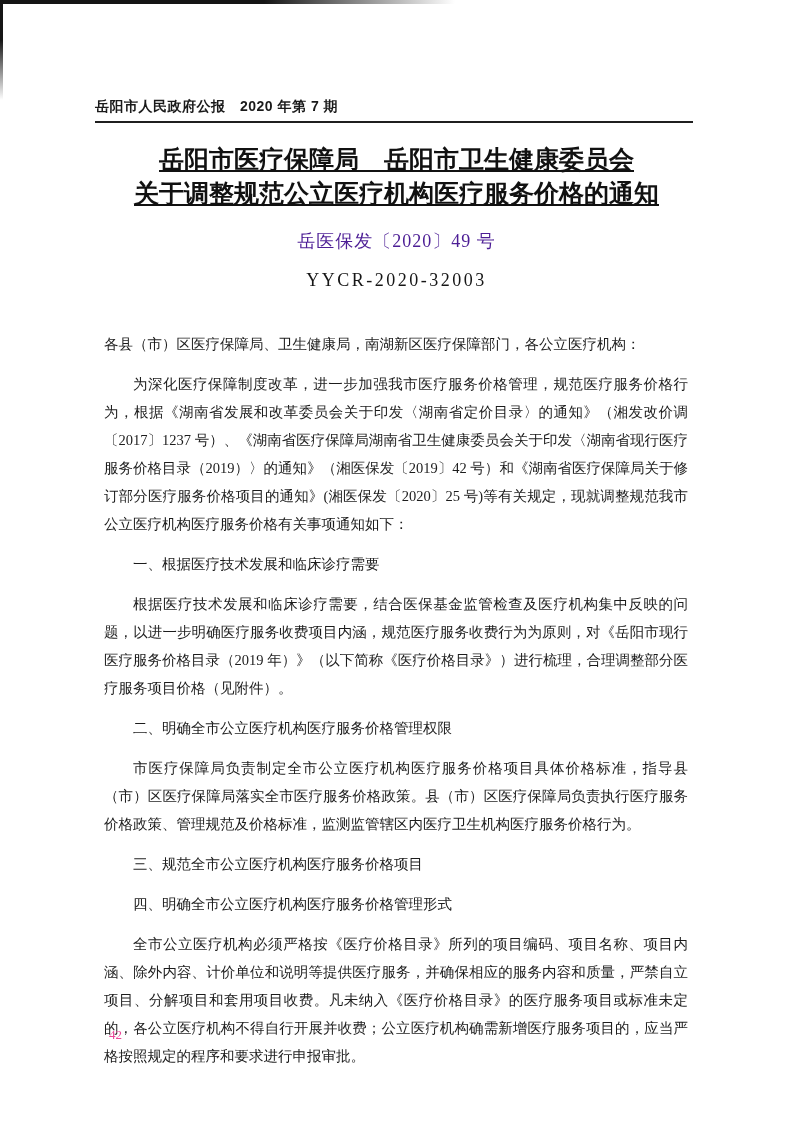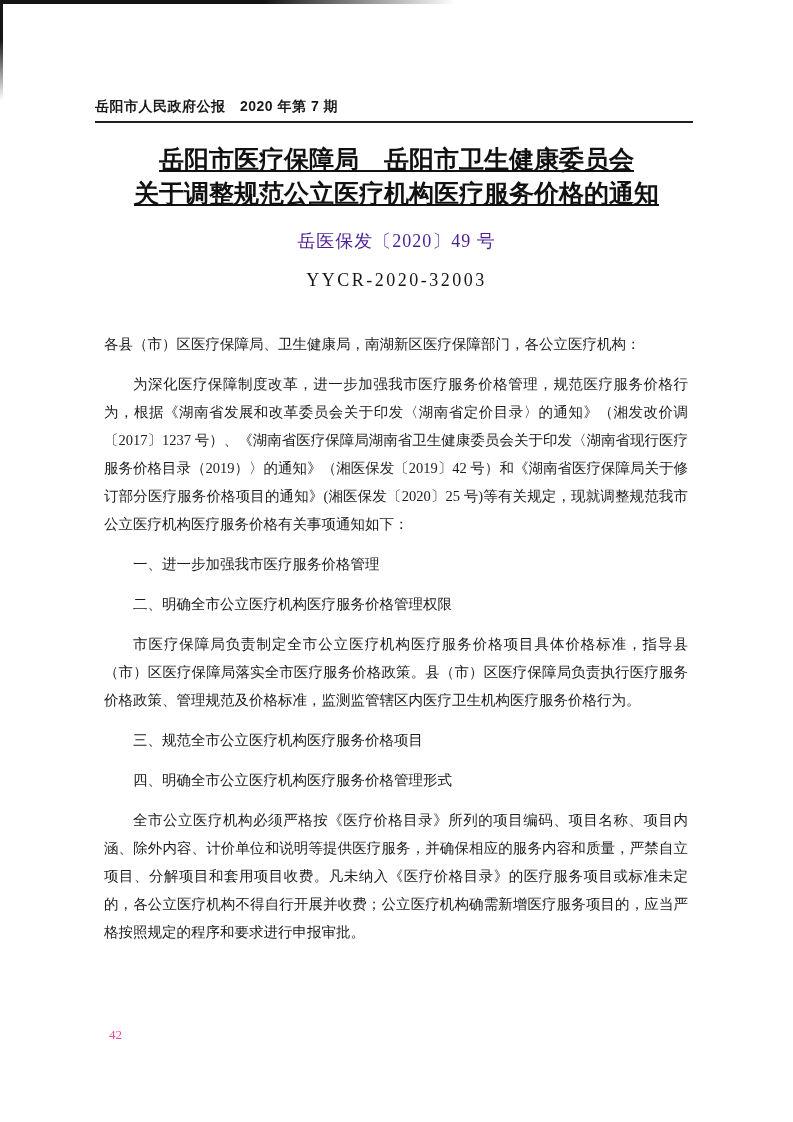--- a/index.html
+++ b/index.html
@@ -113,21 +113,22 @@
     <span class="title-line">关于调整规范公立医疗机构医疗服务价格的通知</span>
   </h1>
 
   <div class="doc-number">岳医保发〔2020〕49 号</div>
 
   <div class="doc-code">YYCR-2020-32003</div>
 
   <main class="body-text">
     <p>各县（市）区医疗保障局、卫生健康局，南湖新区医疗保障部门，各公立医疗机构：</p>
     <p class="indent">为深化医疗保障制度改革，进一步加强我市医疗服务价格管理，规范医疗服务价格行为，根据《湖南省发展和改革委员会关于印发〈湖南省定价目录〉的通知》（湘发改价调〔2017〕1237 号）、《湖南省医疗保障局湖南省卫生健康委员会关于印发〈湖南省现行医疗服务价格目录（2019）〉的通知》（湘医保发〔2019〕42 号）和《湖南省医疗保障局关于修订部分医疗服务价格项目的通知》(湘医保发〔2020〕25 号)等有关规定，现就调整规范我市公立医疗机构医疗服务价格有关事项通知如下：</p>
-    <p class="indent">一、进一步加强我市医疗服务价格管理</p>
+    <p class="indent">一、根据医疗技术发展和临床诊疗需要</p>
+    <p class="indent">根据医疗技术发展和临床诊疗需要，结合医保基金监管检查及医疗机构集中反映的问题，以进一步明确医疗服务收费项目内涵，规范医疗服务收费行为为原则，对《岳阳市现行医疗服务价格目录（2019 年）》（以下简称《医疗价格目录》）进行梳理，合理调整部分医疗服务项目价格（见附件）。</p>
     <p class="indent">二、明确全市公立医疗机构医疗服务价格管理权限</p>
     <p class="indent">市医疗保障局负责制定全市公立医疗机构医疗服务价格项目具体价格标准，指导县（市）区医疗保障局落实全市医疗服务价格政策。县（市）区医疗保障局负责执行医疗服务价格政策、管理规范及价格标准，监测监管辖区内医疗卫生机构医疗服务价格行为。</p>
     <p class="indent">三、规范全市公立医疗机构医疗服务价格项目</p>
     <p class="indent">四、明确全市公立医疗机构医疗服务价格管理形式</p>
     <p class="indent">全市公立医疗机构必须严格按《医疗价格目录》所列的项目编码、项目名称、项目内涵、除外内容、计价单位和说明等提供医疗服务，并确保相应的服务内容和质量，严禁自立项目、分解项目和套用项目收费。凡未纳入《医疗价格目录》的医疗服务项目或标准未定的，各公立医疗机构不得自行开展并收费；公立医疗机构确需新增医疗服务项目的，应当严格按照规定的程序和要求进行申报审批。</p>
   </main>
 
   <div class="page-number">42</div>
 
 </div>

